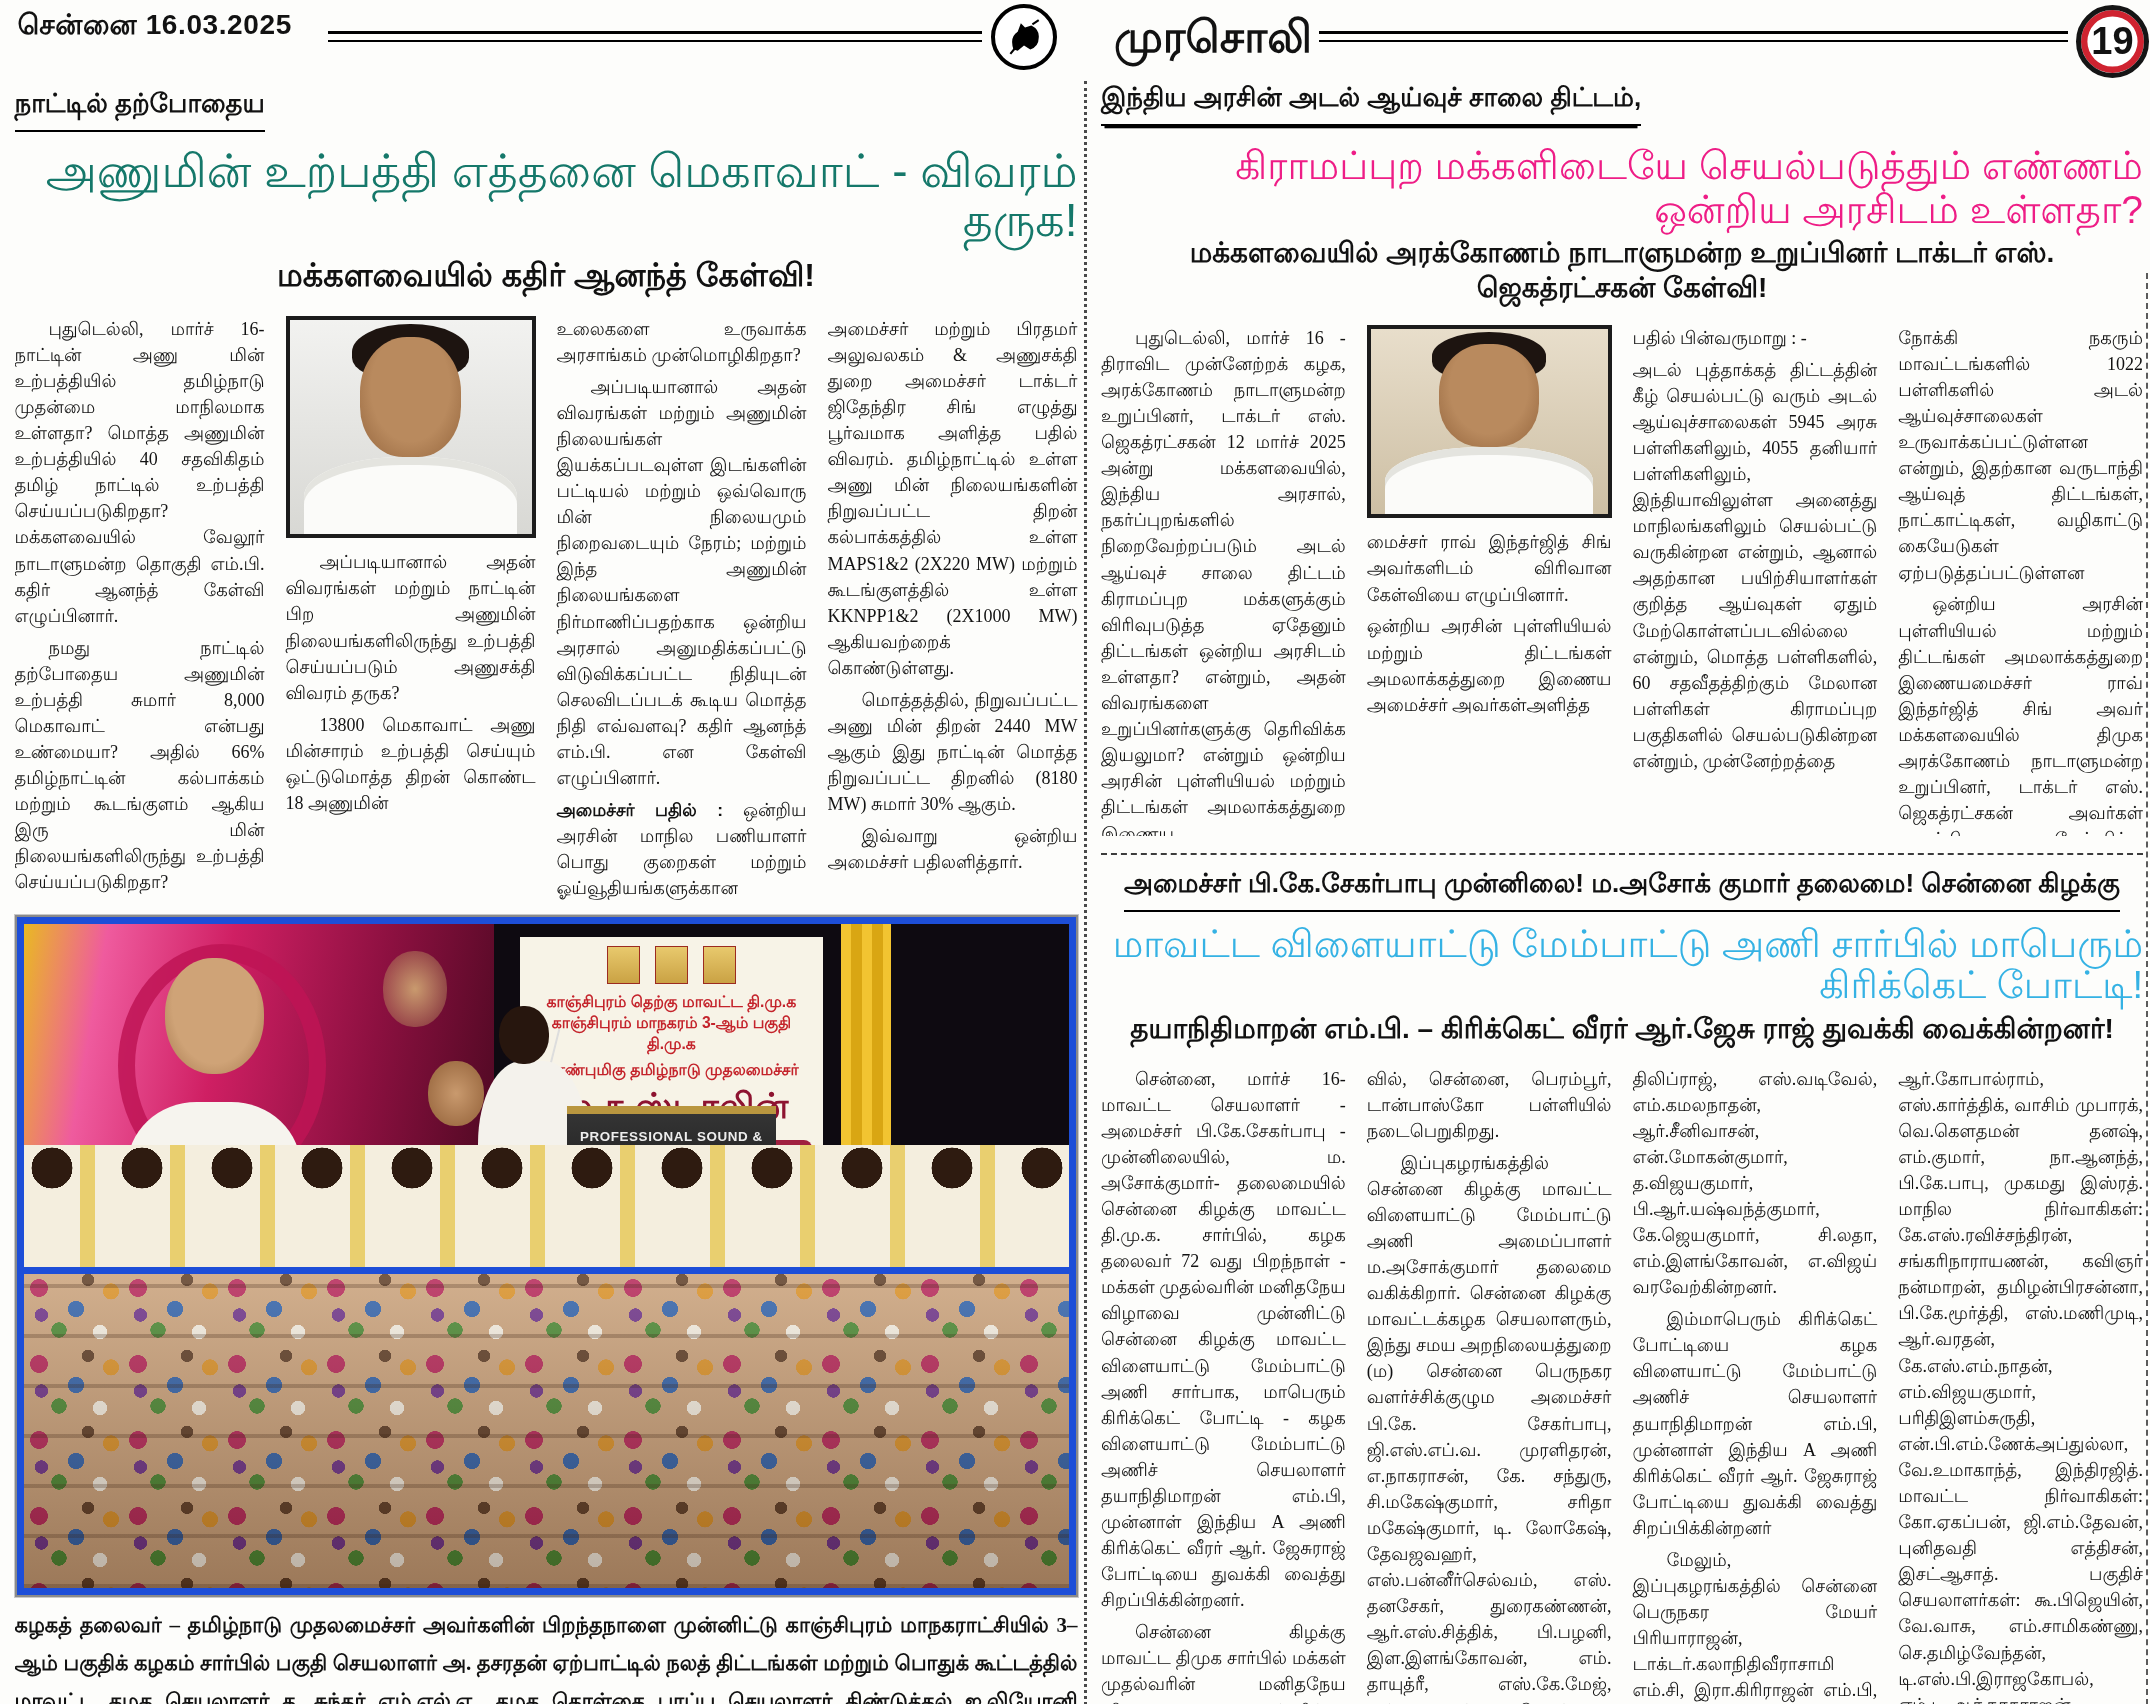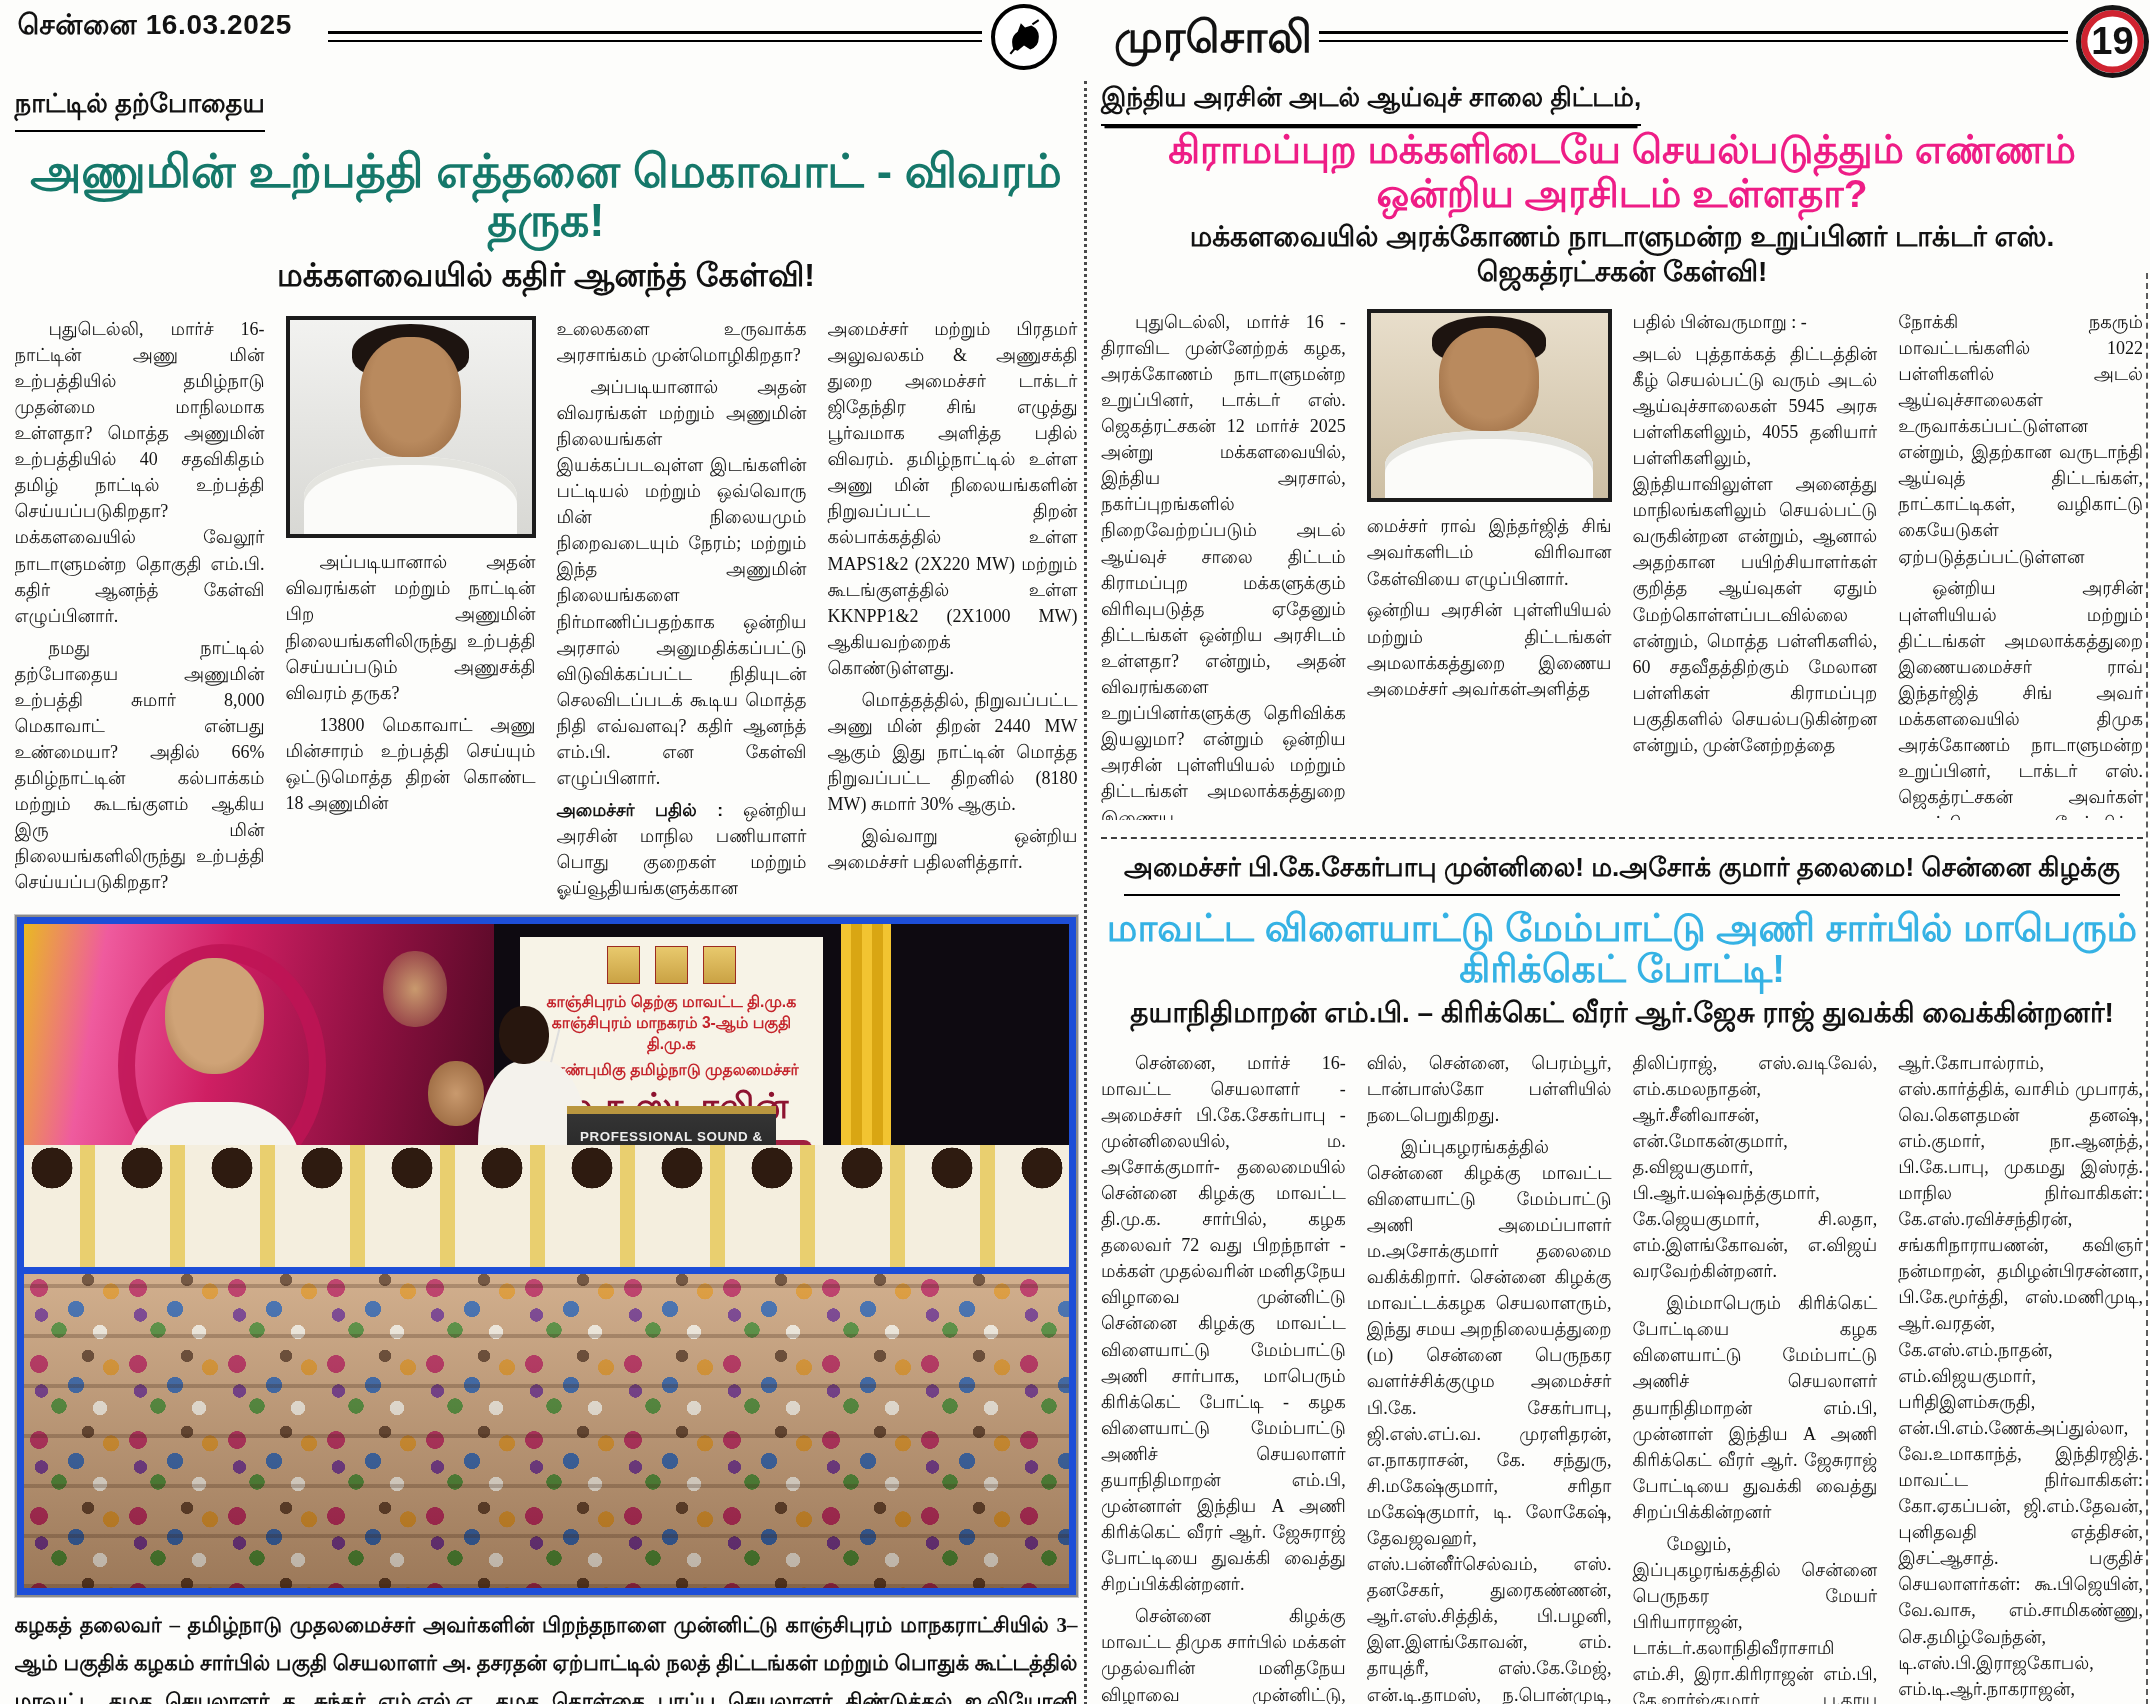--- a/index.html
+++ b/index.html
@@ -18,24 +18,24 @@
           border:5.2px solid #151515;box-shadow:inset 0 0 0 6.4px #cf2330;background:#fff;
           display:flex;align-items:center;justify-content:center;font:bold 38px "Liberation Sans",sans-serif}
 
   
   .div-v{position:absolute;top:81px;bottom:0;left:1084px;width:0;border-left:3.5px dotted #4a4a4a}
   .edge-v{position:absolute;top:273px;bottom:0;left:2146px;width:0;border-left:2.3px dashed #5a5a5a}
 
   
   .kicker{display:inline-block;font:bold 26px "Liberation Sans",sans-serif;border-bottom:2.3px solid #000;padding-bottom:8px}
   .kicker.dbl{box-shadow:0 5.8px 0 -3.5px #000}
-  h1{margin:0;text-align:center;font-family:"Liberation Sans",sans-serif;font-weight:bold}
+  h1{margin:0;text-align:right;font-family:"Liberation Sans",sans-serif;font-weight:normal}
   h2{margin:0;text-align:center;font-family:"Liberation Sans",sans-serif;font-weight:bold}
   .teal{color:#15786a;font-size:46px;line-height:1.06;margin-top:15px}
-  .pink{color:#ee1d86;font-size:39px;line-height:1.12;margin-top:2px}
+  .pink{color:#ee1d86;font-size:39px;line-height:1.12;margin-top:18px}
   .blue{color:#35b2e4;font-size:38px;line-height:1.1;margin-top:11.6px}
   .sub{font-size:32px;color:#111;margin-top:12.8px}
   .sub-sm{font-size:28px;margin-top:6px}
   .cols{display:flex;gap:21px;overflow:hidden;text-align:justify;margin-top:17.4px}
   .col{flex:1;min-width:0}
   .cols p{margin:0 0 5.8px;text-indent:34px;font-size:18px;line-height:1.45}
   p.noind{text-indent:0}
   .lbl{font-family:Liberation Sans, sans-serif;font-size:17.4px}
 
   

